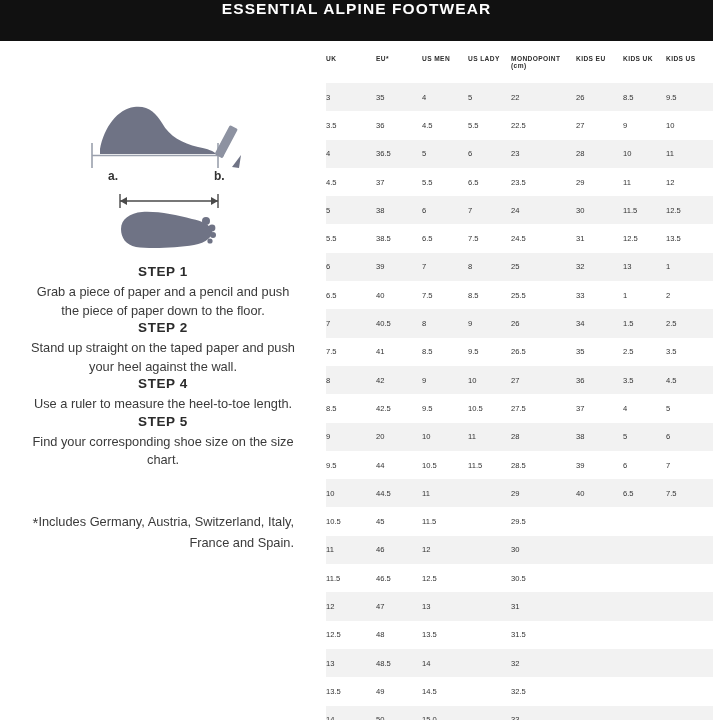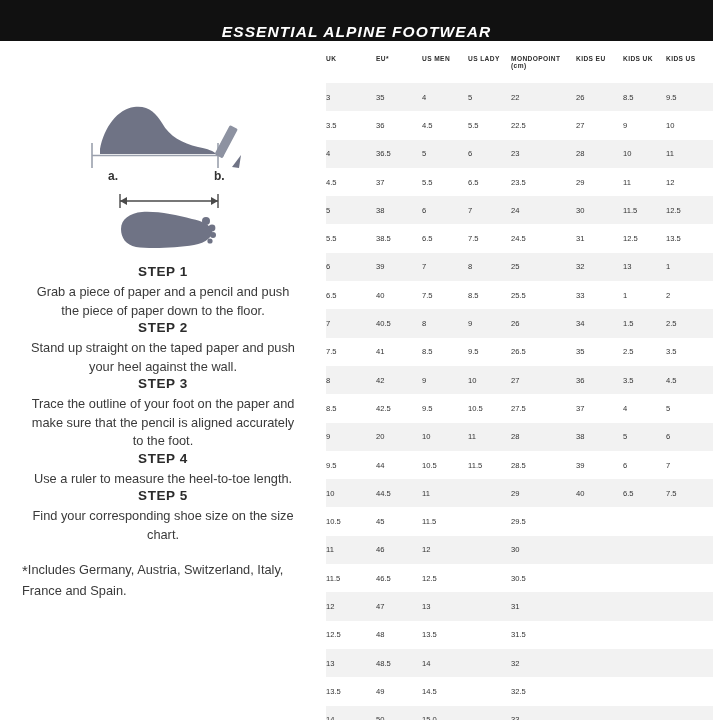--- a/index.html
+++ b/index.html
@@ -14,23 +14,22 @@
     position: relative;
     width: 713px; height: 720px;
     background: #ffffff;
   }
   
   .header {
     height: 41px;
     background: #111111;
     color: #ffffff;
     display: flex;
-    align-items: flex-end;
+    align-items: flex-start;
     justify-content: center;
-    font-style: italic;
   }
   .header-title {
     font-size: 15.5px;
     font-weight: bold;
     letter-spacing: 1.1px;
     color: #ffffff;
   }
   
   .body-wrap {
     display: flex;
@@ -75,26 +74,26 @@
     letter-spacing: 0.6px;
     margin-top: 0;
     margin-bottom: 4px;
   }
   .step-text {
     font-size: 12.8px;
     line-height: 1.45;
     color: #3a3a3a;
   }
   .footnote {
-    margin-top: 16px;
+    margin-top: 42px;
     font-size: 12.8px;
     line-height: 1.45;
     color: #3a3a3a;
-    text-align: left;
-    padding: 0 22px;
+    text-align: right;
+    padding: 0 32px;
   }
   .footnote .star {
     font-size: 15px;
     vertical-align: -2px;
   }
   
   table.size-table {
     border-collapse: collapse;
     width: 387px;
     table-layout: fixed;
@@ -182,24 +181,20 @@
       </div>
 
       <div class="steps">
         <div>
           <div class="step-title">STEP 1</div>
           <div class="step-text">Grab a piece of paper and a pencil and push the piece of paper down to the floor.</div>
         </div>
         <div>
           <div class="step-title">STEP 2</div>
           <div class="step-text">Stand up straight on the taped paper and push your heel against the wall.</div>
-        </div>
-        <div>
-          <div class="step-title">STEP 3</div>
-          <div class="step-text">Trace the outline of your foot on the paper and make sure that the pencil is aligned accurately to the foot.</div>
         </div>
         <div>
           <div class="step-title">STEP 4</div>
           <div class="step-text">Use a ruler to measure the heel-to-toe length.</div>
         </div>
         <div>
           <div class="step-title">STEP 5</div>
           <div class="step-text">Find your corresponding shoe size on the size chart.</div>
         </div>
       </div>

